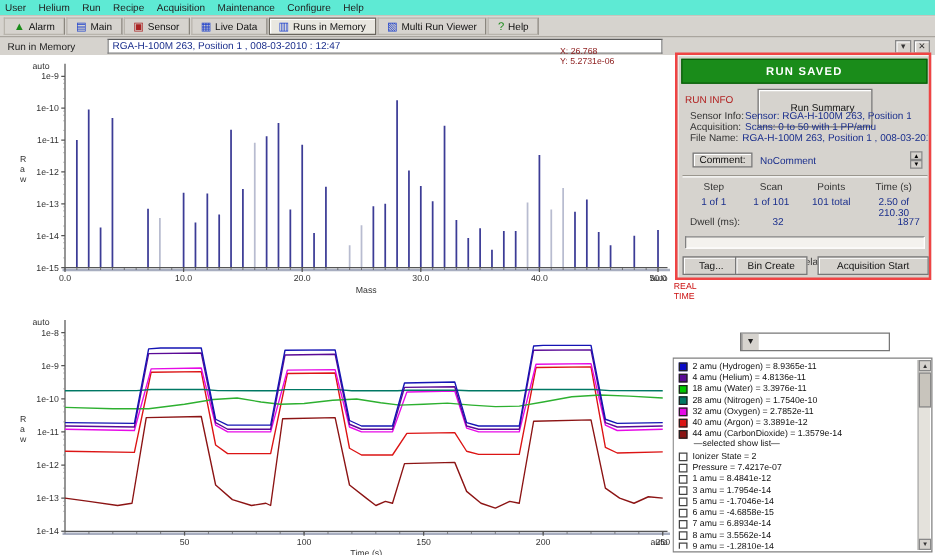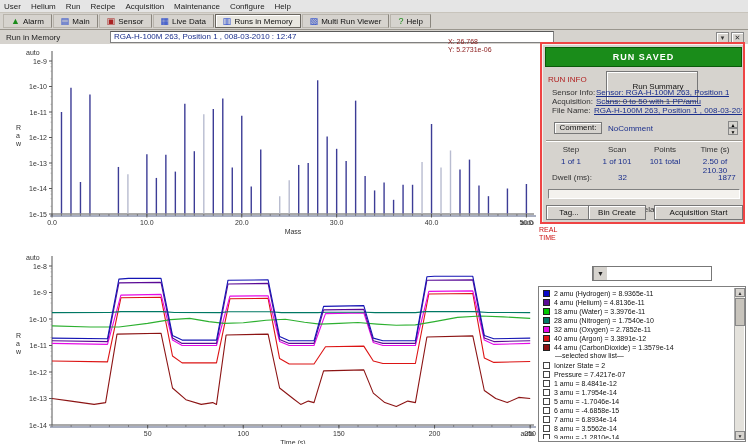--- a/index.html
+++ b/index.html
@@ -1,36 +1,36 @@
 <!DOCTYPE html>
 <html><head>
 <meta charset="utf-8">
 <style>
   * { margin:0; padding:0; box-sizing:border-box; }
   html,body { width:748px; height:445px; overflow:hidden; }
   body { font-family:"Liberation Sans", sans-serif; background:#ffffff; position:relative; }
 
   
   .menu-bar { position:absolute; left:0; top:0; width:748px; height:13px;
-    background:#e5e5e5; border-bottom:1px solid #c8c4bc; display:flex; align-items:center;
+    background:#5eead4; border-bottom:1px solid #c8c4bc; display:flex; align-items:center;
     padding-left:4px; gap:10px; font-size:8px; color:#222; }
   .menu-item { cursor:default; }
 
   .toolbar { position:absolute; left:0; top:13px; width:748px; height:17px;
     background:#d6d3ce; border-bottom:1px solid #9a968e; display:flex; align-items:stretch; padding-left:2px; }
   .tb-btn { display:flex; align-items:center; gap:3px; padding:0 7px; font-size:8px; color:#111;
     border:1px solid #b8b4ac; border-right:1px solid #8a867e; background:#d6d3ce; margin:1px 0 1px 1px; }
   .tb-btn.active { background:#e9e7e0; border:1px solid #6a665e; box-shadow:inset 1px 1px 0 #fff; }
   .tb-icon { font-size:9px; line-height:9px; }
 
   .run-bar { position:absolute; left:0; top:30px; width:748px; height:14px; background:#d6d3ce;
     display:flex; align-items:center; font-size:8px; }
   .run-bar-label { width:86px; padding-left:6px; color:#222; }
   .run-field { width:444px; height:12px; background:#fff; border:1px solid #808080;
-    border-top-color:#5a5a5a; color:#1a2e8c; padding:0 3px; font-size:8px; line-height:10px;margin-left:24px; }
+    border-top-color:#5a5a5a; color:#1a2e8c; padding:0 3px; font-size:8px; line-height:10px; }
   .run-bar-btns { margin-left:auto; display:flex; gap:2px; padding-right:4px; }
   .mini-btn { width:13px; height:11px; background:#d6d3ce; border:1px solid #888;
     box-shadow:inset 1px 1px 0 #fff; font-size:7px; line-height:9px; text-align:center; color:#333; }
 
   
   .chart-svg { position:absolute; background:#fff; }
   #spectrum-svg { left:8px; top:44px; }
   #trend-svg { left:8px; top:242px; }
   .cursor-readout { position:absolute; left:448px; top:38px; font-size:7px; color:#8b1a1a; line-height:8px; }
 
@@ -39,21 +39,21 @@
     background:#d6d3ce; border:2px solid #ef4444; box-shadow:inset 1px 1px 0 #f4f2ee; font-size:8px; }
   .banner { position:absolute; left:3px; top:3px; width:197px; height:20px; background:#1a8c1a;
     border:1px solid #0a5a0a; color:#fff; font-weight:bold; font-size:9px;
     display:flex; align-items:center; justify-content:center; letter-spacing:1px; }
   .runinfo-title { position:absolute; left:6px; top:31px; color:#b22222; font-weight:normal; }
   .btn { background:#d6d3ce; border:1px solid #777; box-shadow:inset 1px 1px 0 #fff; color:#111;
     font-size:8px; text-align:center; }
   .run-summary-btn { position:absolute; left:64px; top:27px; width:92px; height:31px; line-height:11px;padding-left:12px; }
   .info-row { position:absolute; left:10px; width:190px; display:flex; }
   .info-label { width:44px; color:#333; }
-  .info-value { color:#1a2e8c; white-space:nowrap; overflow:hidden;text-decoration:underline; }
+  .info-value { color:#1a2e8c; white-space:nowrap; overflow:hidden; }
   .comment-btn { position:absolute; left:12px; top:78px; width:48px; height:12px; line-height:10px; }
   .comment-value { position:absolute; left:66px; top:80px; color:#1a2e8c; }
   .spinner { position:absolute; left:186px; top:77px; width:10px; height:14px; display:flex; flex-direction:column; }
   .spinner span { height:7px; font-size:5px; line-height:6px; text-align:center; border:1px solid #888; background:#d6d3ce; }
   .panel-divider { position:absolute; left:4px; top:96px; width:196px; border-top:1px solid #9a968e; border-bottom:1px solid #fff; }
   .stats-h, .stats-v { position:absolute; width:46px; text-align:center; }
   .stats-h { color:#333; top:101px; }
   .stats-v { color:#1a2e8c; top:113px; }
   .dwell-row span { position:absolute; top:129px; }
   .progress { position:absolute; left:6px; top:145px; width:192px; height:10px; background:#f4f2ee;

